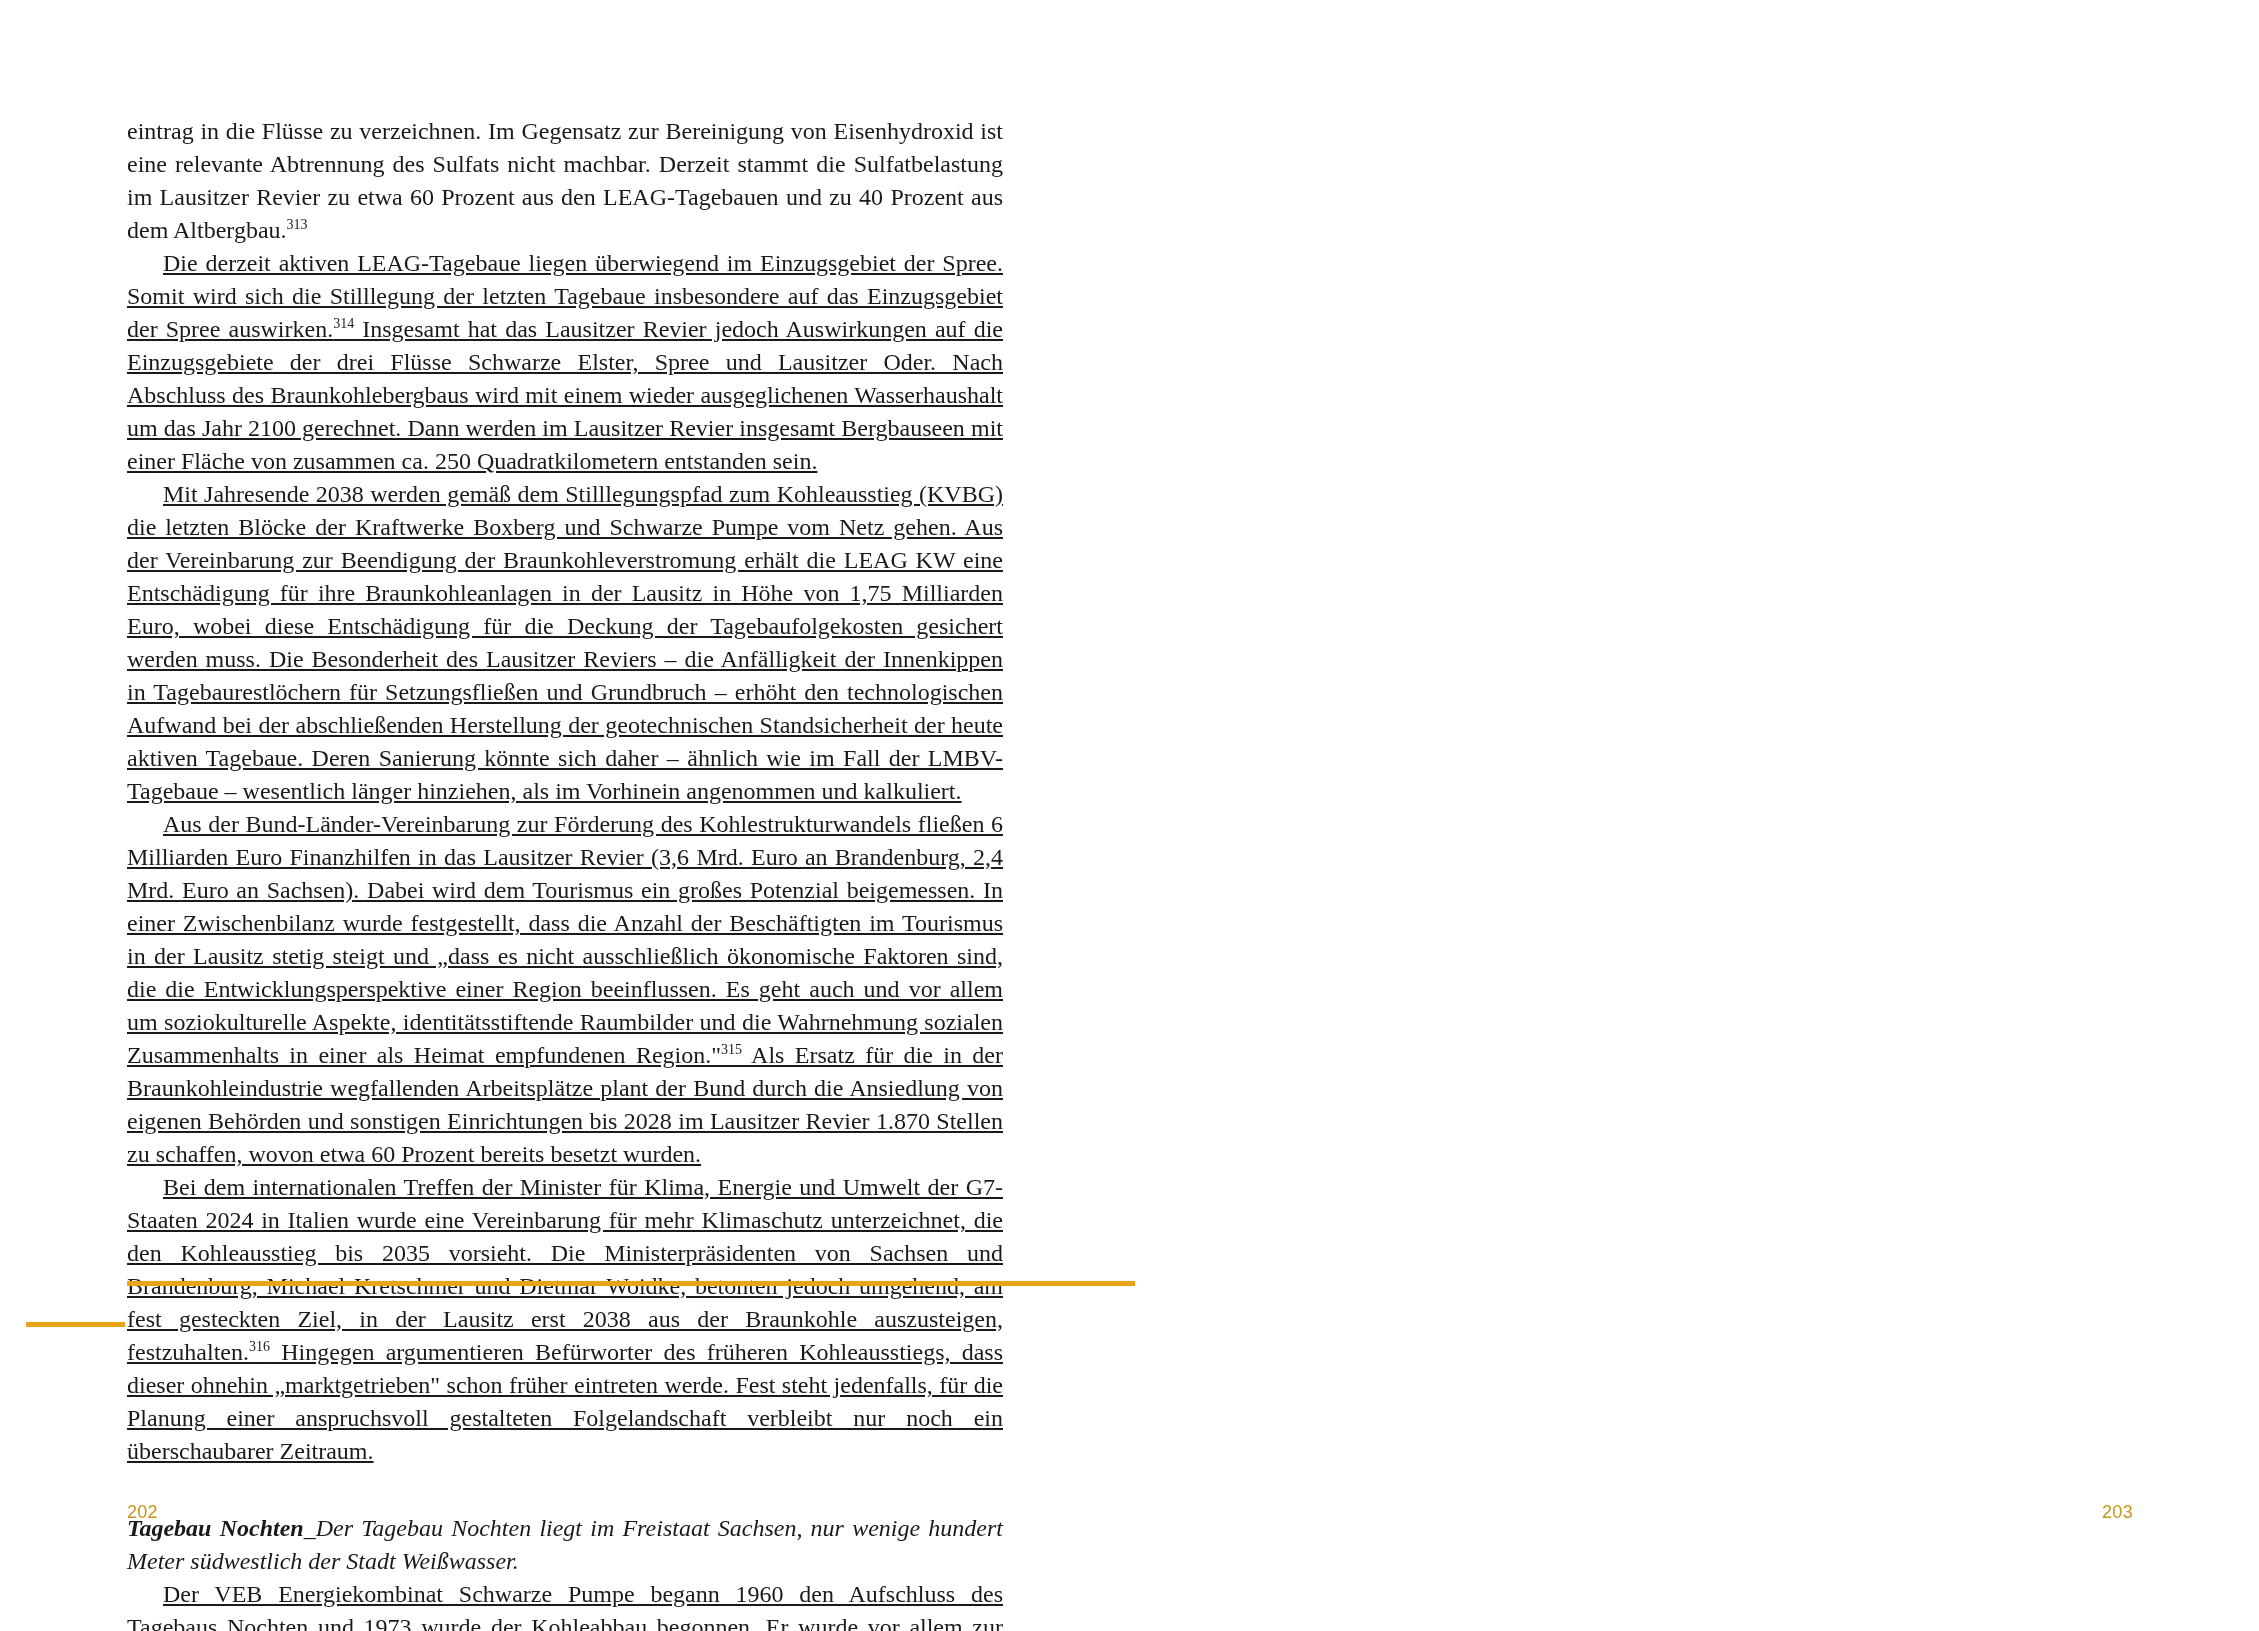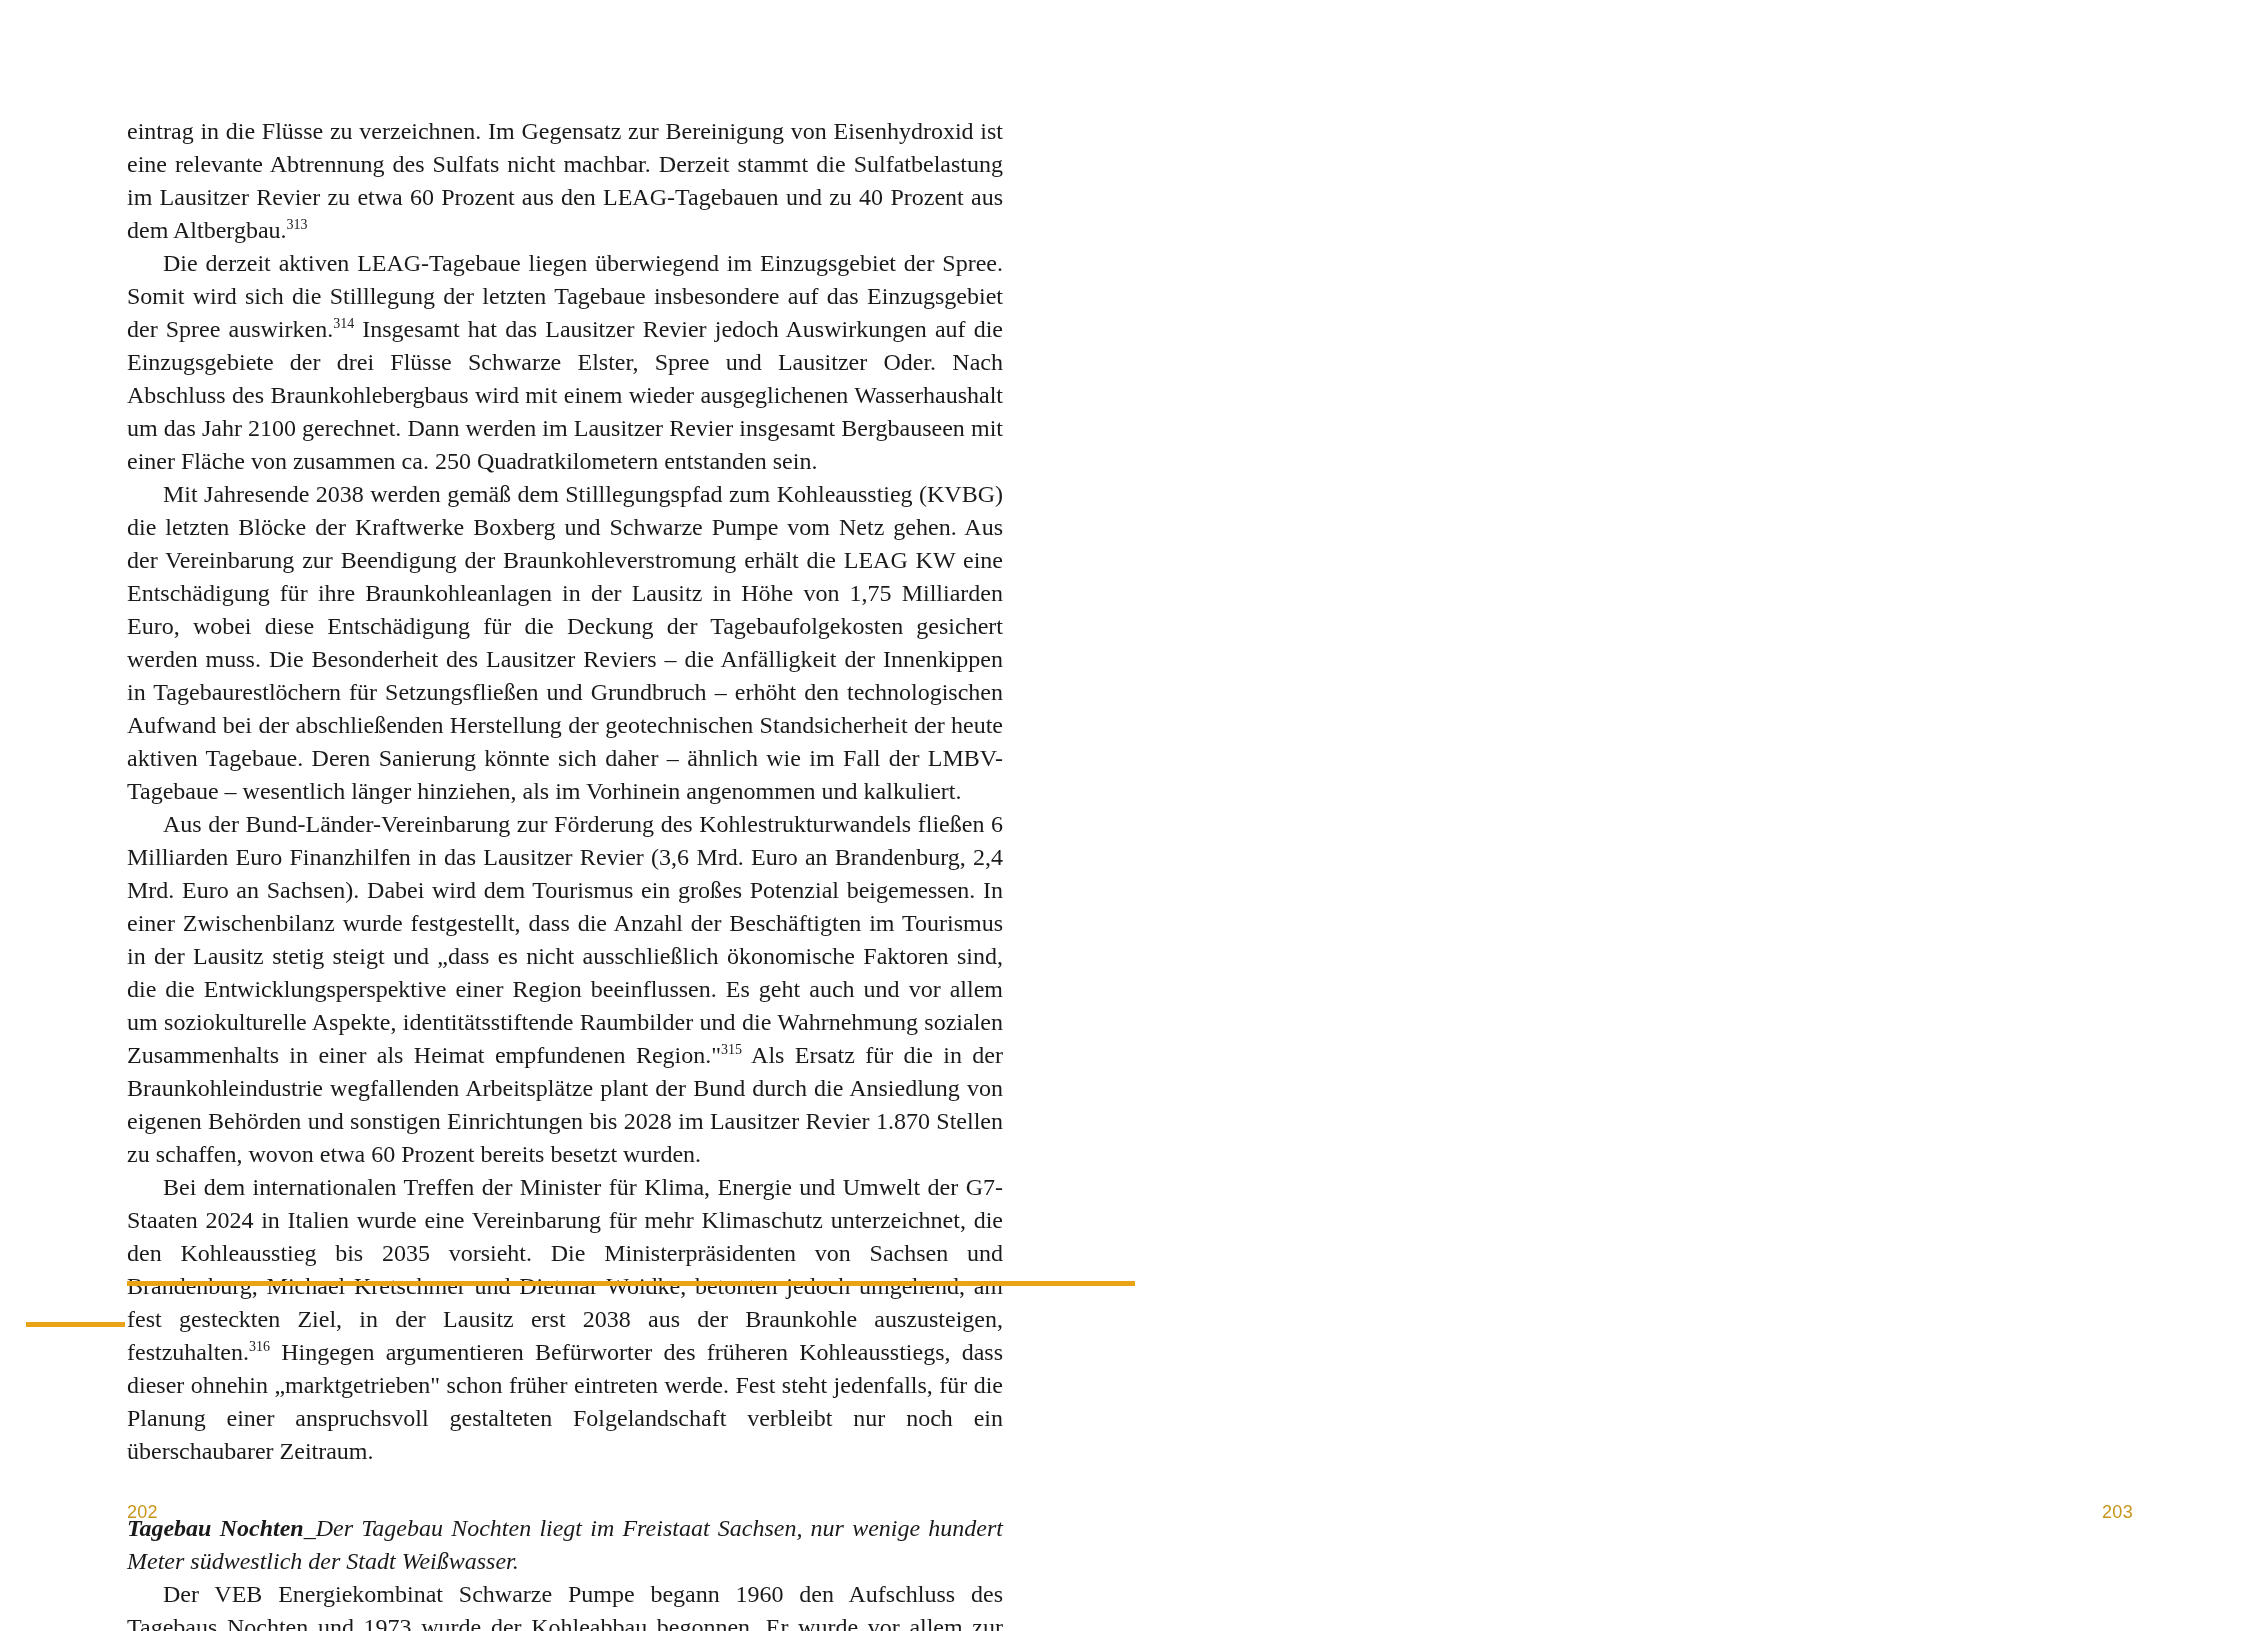--- a/index.html
+++ b/index.html
@@ -43,20 +43,21 @@
   p {
     margin: 0;
     font-size: 24px;
     line-height: 33px;
     text-align: justify;
     text-justify: inter-word;
     hyphens: auto;
   }
   p.indent {
     text-indent: 36px;
+    text-decoration: underline;
   }
   sup {
     font-size: 14px;
     line-height: 0;
     vertical-align: super;
   }
   .rule-gold {
     position: absolute;
     background: #E8A317;
     height: 4.7px;

